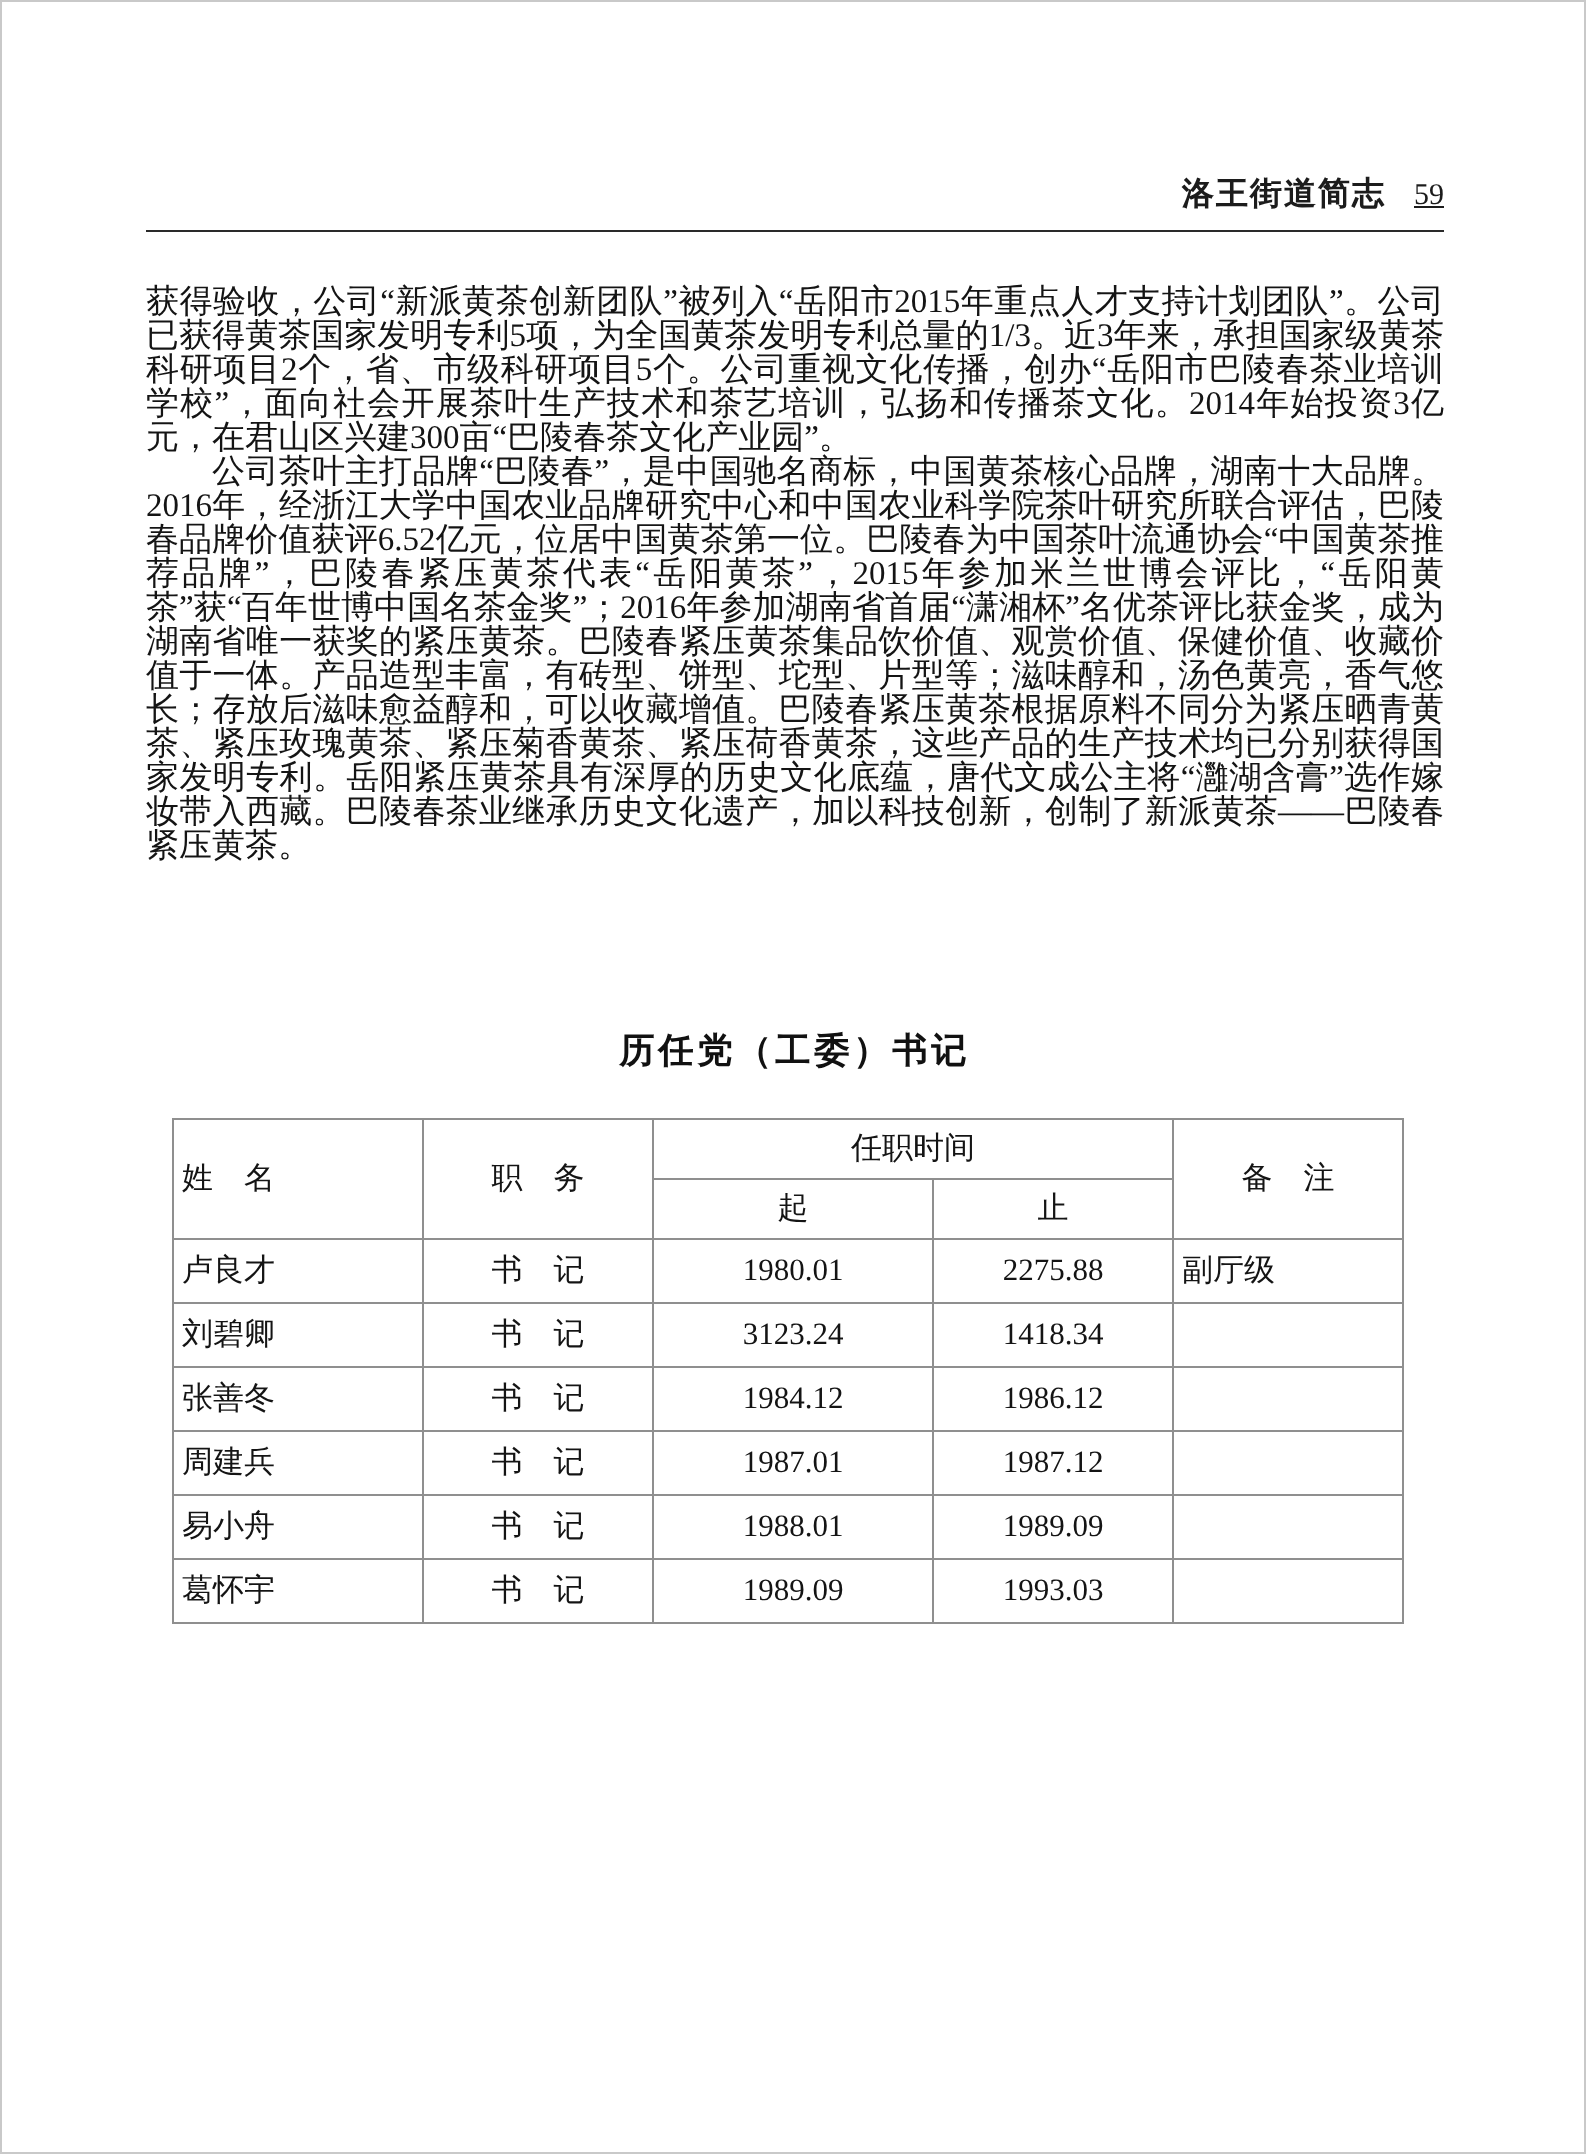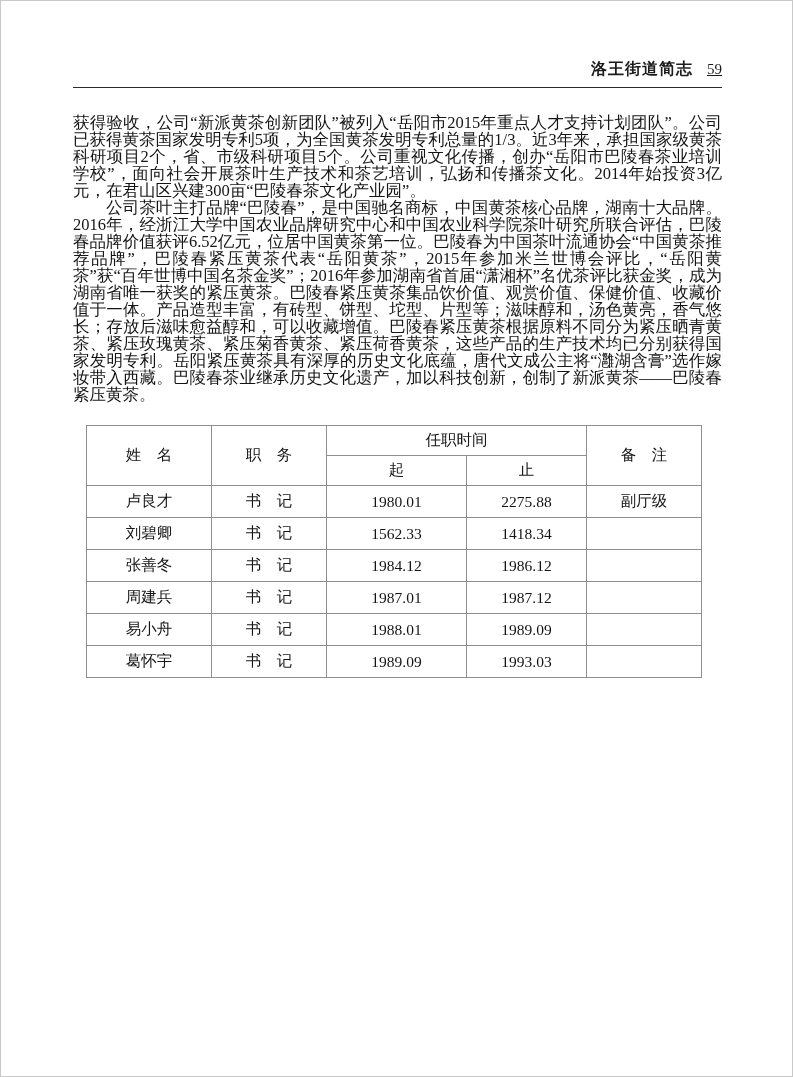--- a/index.html
+++ b/index.html
@@ -30,20 +30,21 @@
     justify-content: flex-end;
     align-items: baseline;
     padding-bottom: 7px;
     border-bottom: 1.5px solid #2a2a2a;
   }
   .running-header .book-title {
     font-family: "Liberation Sans", "DejaVu Sans", sans-serif;
     font-weight: bold;
     font-size: 16px;
     letter-spacing: 1px;
+    margin-top: 28px;
   }
   .running-header .page-number {
     font-size: 15px;
     margin-left: 14px;
     text-decoration: underline;
   }
 
   
   .body-text {
     margin-top: 26px;
@@ -83,41 +84,42 @@
     vertical-align: middle;
     padding: 2px 4px;
   }
   table.officials col.c-name { width: 125px; }
   table.officials col.c-pos  { width: 115px; }
   table.officials col.c-start{ width: 140px; }
   table.officials col.c-end  { width: 120px; }
   table.officials col.c-note { width: 115px; }
 
   table.officials .cell-left {
-    text-align: center;
+    text-align: left;
     font-family: Liberation Serif, serif;
   }
   table.officials thead th { height: 30px; }
 </style>
 </head>
 <body>
 
 <div class="page">
   <div class="content">
 
     <div class="running-header">
       <span class="book-title">洛王街道简志</span>
       <span class="page-number">59</span>
     </div>
 
     <div class="body-text">
       <p class="no-indent">获得验收，公司“新派黄茶创新团队”被列入“岳阳市2015年重点人才支持计划团队”。公司已获得黄茶国家发明专利5项，为全国黄茶发明专利总量的1/3。近3年来，承担国家级黄茶科研项目2个，省、市级科研项目5个。公司重视文化传播，创办“岳阳市巴陵春茶业培训学校”，面向社会开展茶叶生产技术和茶艺培训，弘扬和传播茶文化。2014年始投资3亿元，在君山区兴建300亩“巴陵春茶文化产业园”。</p>
       <p>公司茶叶主打品牌“巴陵春”，是中国驰名商标，中国黄茶核心品牌，湖南十大品牌。2016年，经浙江大学中国农业品牌研究中心和中国农业科学院茶叶研究所联合评估，巴陵春品牌价值获评6.52亿元，位居中国黄茶第一位。巴陵春为中国茶叶流通协会“中国黄茶推荐品牌”，巴陵春紧压黄茶代表“岳阳黄茶”，2015年参加米兰世博会评比，“岳阳黄茶”获“百年世博中国名茶金奖”；2016年参加湖南省首届“潇湘杯”名优茶评比获金奖，成为湖南省唯一获奖的紧压黄茶。巴陵春紧压黄茶集品饮价值、观赏价值、保健价值、收藏价值于一体。产品造型丰富，有砖型、饼型、坨型、片型等；滋味醇和，汤色黄亮，香气悠长；存放后滋味愈益醇和，可以收藏增值。巴陵春紧压黄茶根据原料不同分为紧压晒青黄茶、紧压玫瑰黄茶、紧压菊香黄茶、紧压荷香黄茶，这些产品的生产技术均已分别获得国家发明专利。岳阳紧压黄茶具有深厚的历史文化底蕴，唐代文成公主将“灉湖含膏”选作嫁妆带入西藏。巴陵春茶业继承历史文化遗产，加以科技创新，创制了新派黄茶——巴陵春紧压黄茶。</p>
     </div>
 
+    <div class="table-title">历任党（工委）书记</div>
 
     <table class="officials">
       <colgroup>
         <col class="c-name">
           <col class="c-pos">
           <col class="c-start">
           <col class="c-end">
           <col class="c-note">
       </colgroup>
       <thead>
@@ -136,21 +138,21 @@
         <tr>
           <td class="cell-left">卢良才</td>
           <td>书　记</td>
           <td>1980.01</td>
           <td>2275.88</td>
           <td class="cell-left">副厅级</td>
         </tr>
         <tr>
           <td class="cell-left">刘碧卿</td>
           <td>书　记</td>
-          <td>1562.33</td>
+          <td>3123.24</td>
           <td>1418.34</td>
           <td class="cell-left"></td>
         </tr>
         <tr>
           <td class="cell-left">张善冬</td>
           <td>书　记</td>
           <td>1984.12</td>
           <td>1986.12</td>
           <td class="cell-left"></td>
         </tr>

